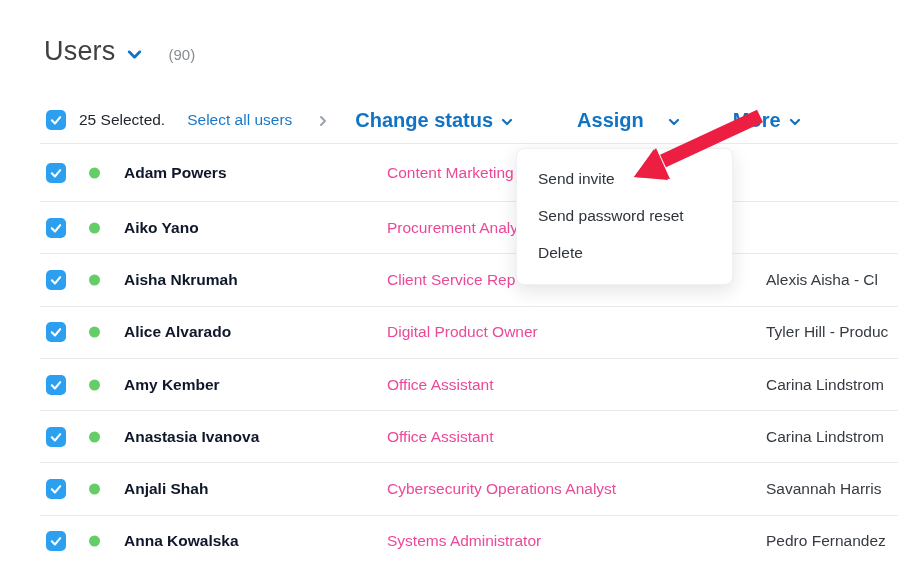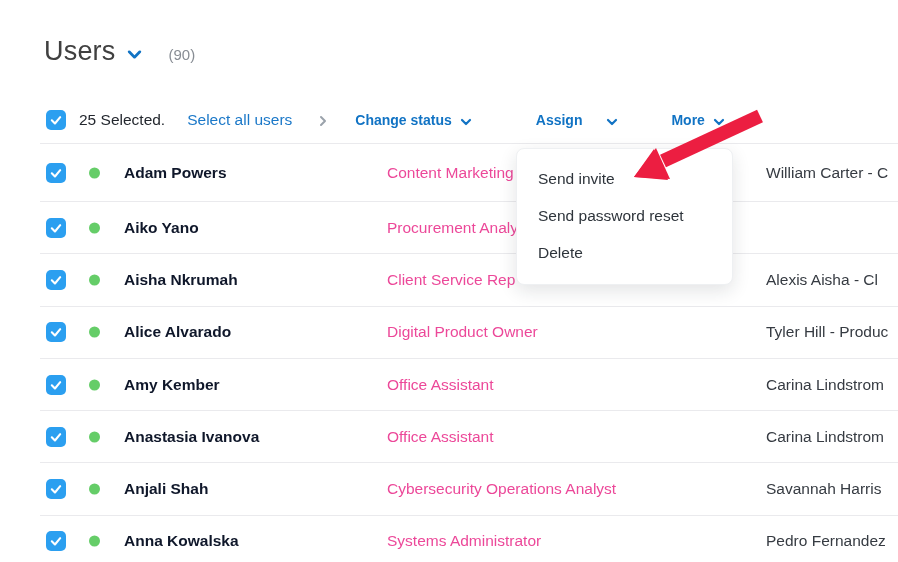--- a/index.html
+++ b/index.html
@@ -19,21 +19,21 @@
   
   .toolbar { position:absolute; left:46px; top:105px; height:30px; display:flex; align-items:center; }
   .checkbox {
     width:20px; height:20px; border-radius:5px; background:#2b9ff0;
     display:inline-flex; align-items:center; justify-content:center; cursor:pointer; flex:0 0 auto;
   }
   .selected-label { margin-left:13px; font-size:15.5px; font-weight:500; color:#23272e; }
   .select-all { margin-left:22px; font-size:15.5px; color:#1b78c8; cursor:pointer; }
   .crumb-chev { margin-left:24px; display:inline-flex; margin-top:2px; }
   .tb-action { display:flex; align-items:center; cursor:pointer; }
-  .tb-action .lbl { font-size:14px; font-weight:700; color:#1173c4; }
+  .tb-action .lbl { font-size:20px; font-weight:700; color:#1173c4; }
   .tb-action .chev { margin-left:7px; margin-top:3px; display:inline-flex; }
   .act-status { margin-left:25px; }
   .act-assign { margin-left:63px;gap:16px; }
   .act-more { margin-left:52px; }
 
   
   .table { position:absolute; left:40px; top:143px; right:0; border-top:1px solid #eaeaed; }
   .row { position:relative; height:52.3px; border-bottom:1px solid #eaeaed; }
   .row:first-child { height:58px; }
   .row .checkbox { position:absolute; left:6px; top:50%; transform:translateY(-50%); }
@@ -123,21 +123,20 @@
 <div class="table">
     <div class="row">
     <span class="checkbox">
       <svg width="14" height="14" viewBox="0 0 20 20">
           <polyline points="4,10.5 8.5,15 16,6" fill="none" stroke="#ffffff" stroke-width="3" stroke-linecap="round" stroke-linejoin="round"></polyline>
         </svg>
     </span>
     <span class="status-dot"></span>
     <span class="user-name">Adam Powers</span>
     <span class="job-title">Content Marketing</span>
-    <span class="manager">William Carter - C</span>
   </div>
     <div class="row">
     <span class="checkbox">
       <svg width="14" height="14" viewBox="0 0 20 20">
           <polyline points="4,10.5 8.5,15 16,6" fill="none" stroke="#ffffff" stroke-width="3" stroke-linecap="round" stroke-linejoin="round"></polyline>
         </svg>
     </span>
     <span class="status-dot"></span>
     <span class="user-name">Aiko Yano</span>
     <span class="job-title">Procurement Analyst</span>

